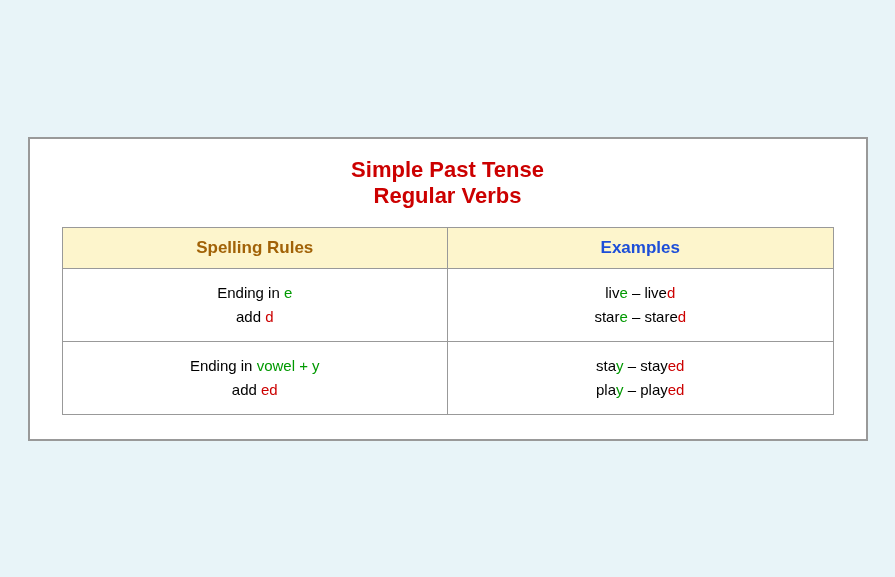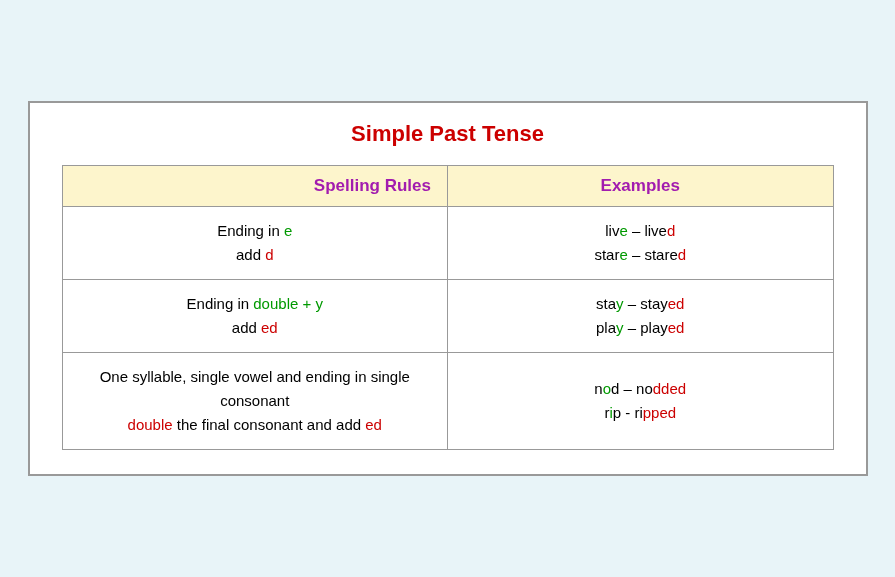--- a/index.html
+++ b/index.html
@@ -42,26 +42,25 @@
     th {
       background: #fdf5cc;
       border: 1.5px solid #999;
       padding: 10px 16px;
       font-size: 17px;
       font-weight: bold;
       text-align: center;
     }
 
     th.spelling {
-      color: #a21caf;
-      text-align: right;
+      color: #a16207;
     }
 
     th.examples {
-      color: #a21caf;
+      color: #1d4ed8;
     }
 
     td {
       border: 1.5px solid #999;
       padding: 12px 16px;
       text-align: center;
       vertical-align: middle;
       font-size: 15px;
       line-height: 1.6;
       margin-top: 28px;
@@ -72,37 +71,34 @@
 
     .col-spelling { width: 50%; }
     .col-examples { width: 50%; }
   </style>
 </head>
 <body>
 
 <div class="card">
   <div class="main-title">
     <span class="line1">Simple Past Tense</span>
+    <span class="line2">Regular Verbs</span>
   </div>
 
   <table>
     <thead>
       <tr>
         <th class="spelling col-spelling">Spelling Rules</th>
         <th class="examples col-examples">Examples</th>
       </tr>
     </thead>
     <tbody id="table-body">
     <tr>
           <td>Ending in <span class="green">e</span><br>add <span class="red">d</span></td>
           <td>liv<span class="green">e</span> – live<span class="red">d</span><br>star<span class="green">e</span> – stare<span class="red">d</span></td>
         </tr>
         <tr>
-          <td>Ending in <span class="green">double + y</span><br>add <span class="red">ed</span></td>
+          <td>Ending in <span class="green">vowel + y</span><br>add <span class="red">ed</span></td>
           <td>sta<span class="green">y</span> – stay<span class="red">ed</span><br>pla<span class="green">y</span> – play<span class="red">ed</span></td>
-        </tr>
-        <tr>
-          <td>One syllable, single vowel and ending in single consonant<br><span class="red">double</span> the final consonant and add <span class="red">ed</span></td>
-          <td>n<span class="green">o</span>d – no<span class="red">dded</span><br>r<span class="green">i</span>p - ri<span class="red">pped</span></td>
         </tr>
       </tbody>
   </table>
 </div>
 
 </body></html>

